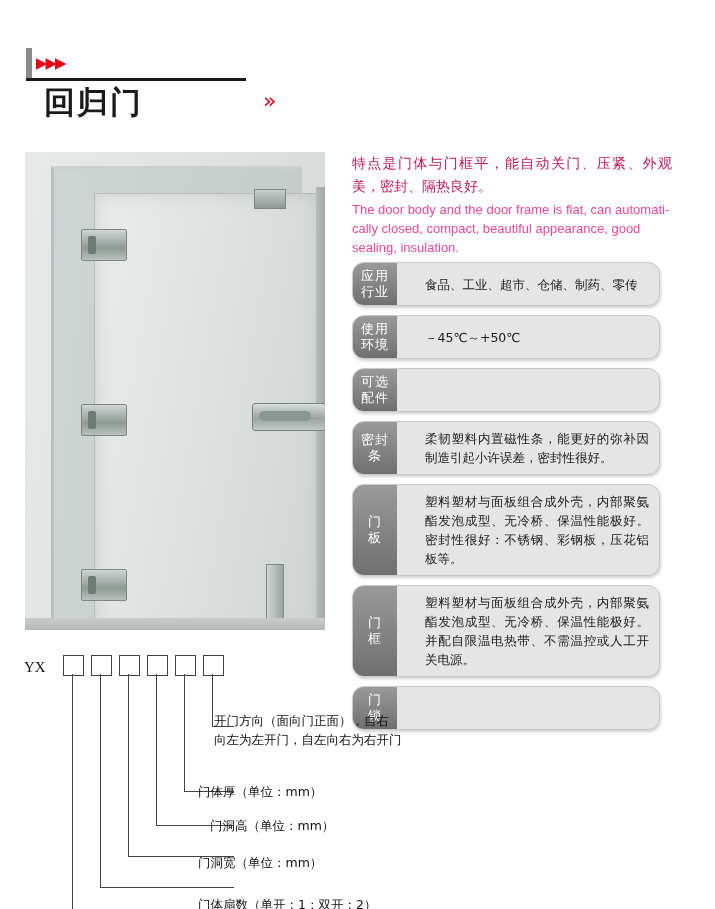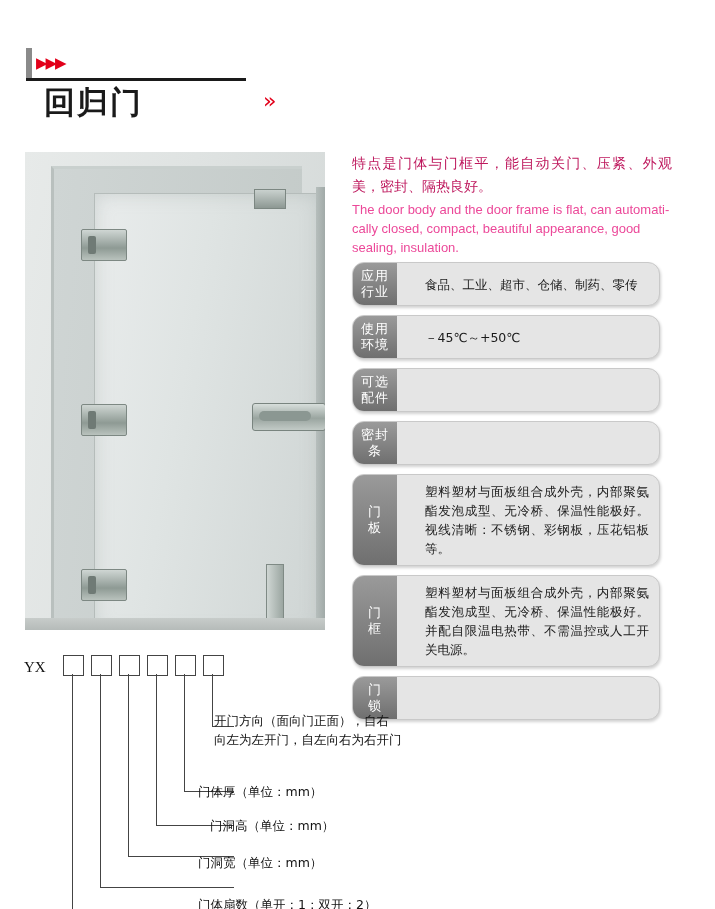--- a/index.html
+++ b/index.html
@@ -362,28 +362,29 @@
       <span>可选</span>
       <span>配件</span>
     </div>
   </div>
 
   <div class="spec-row">
     <div class="spec-key">
       <span>密封</span>
       <span>条</span>
     </div>
+    <div class="spec-val">柔韧塑料内置磁性条，能更好的弥补因制造引起小许误差，密封性很好。</div>
   </div>
 
   <div class="spec-row">
     <div class="spec-key">
       <span>门</span>
       <span>板</span>
     </div>
-    <div class="spec-val">塑料塑材与面板组合成外壳，内部聚氨酯发泡成型、无冷桥、保温性能极好。视线清晰：不锈钢、彩钢板，压花铝板等。</div>
+    <div class="spec-val">塑料塑材与面板组合成外壳，内部聚氨酯发泡成型、无冷桥、保温性能极好。密封性很好：不锈钢、彩钢板，压花铝板等。</div>
   </div>
 
   <div class="spec-row">
     <div class="spec-key">
       <span>门</span>
       <span>框</span>
     </div>
     <div class="spec-val">塑料塑材与面板组合成外壳，内部聚氨酯发泡成型、无冷桥、保温性能极好。并配自限温电热带、不需温控或人工开关电源。</div>
   </div>
 

